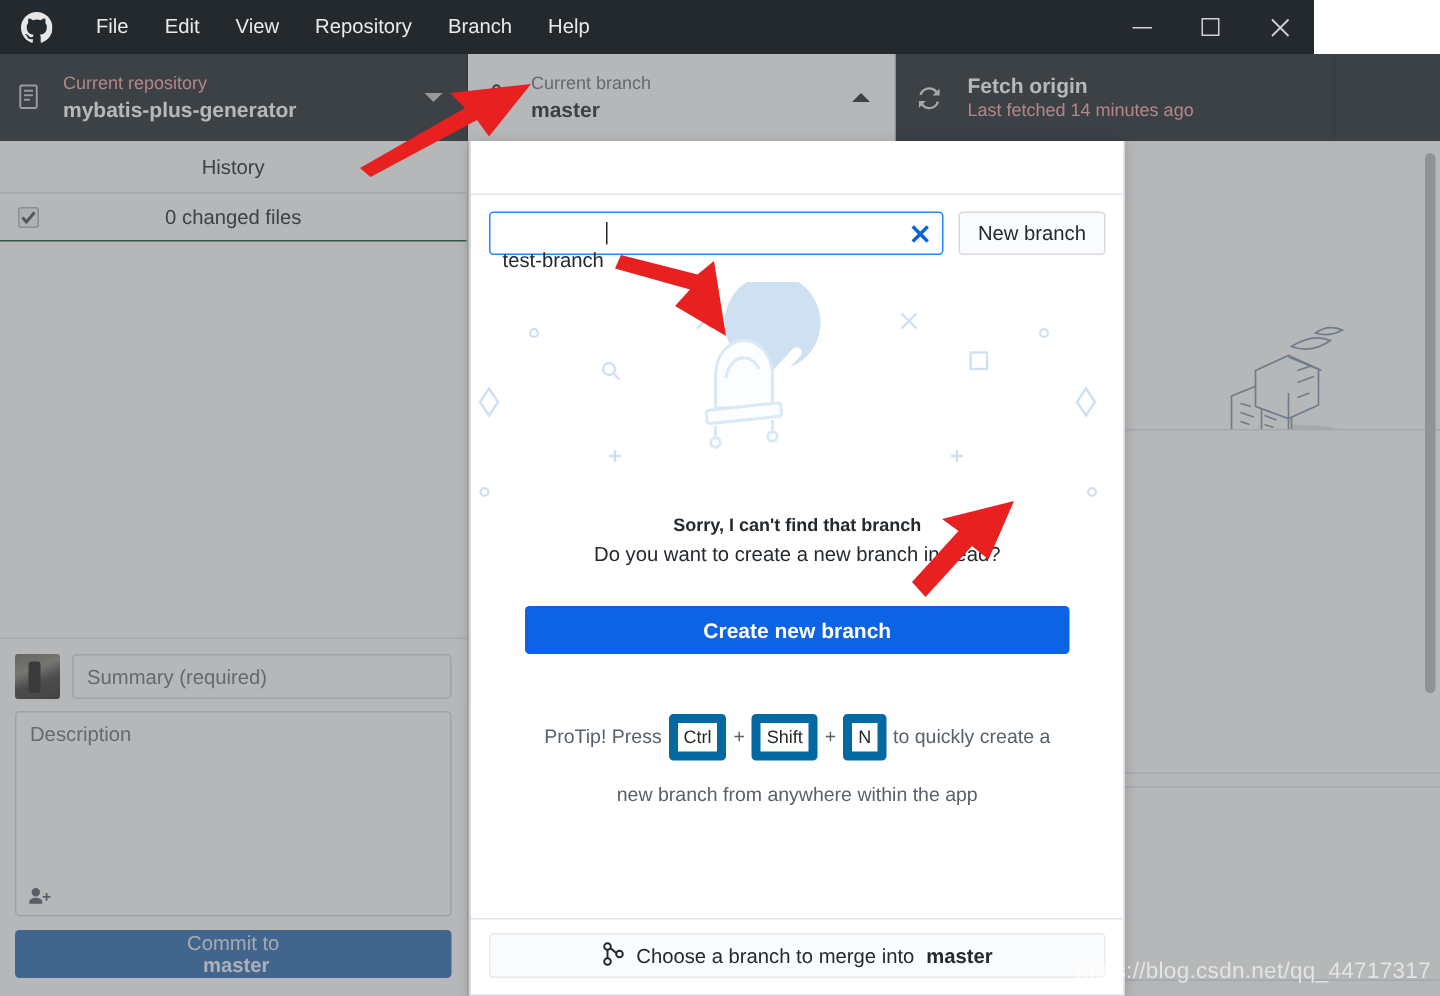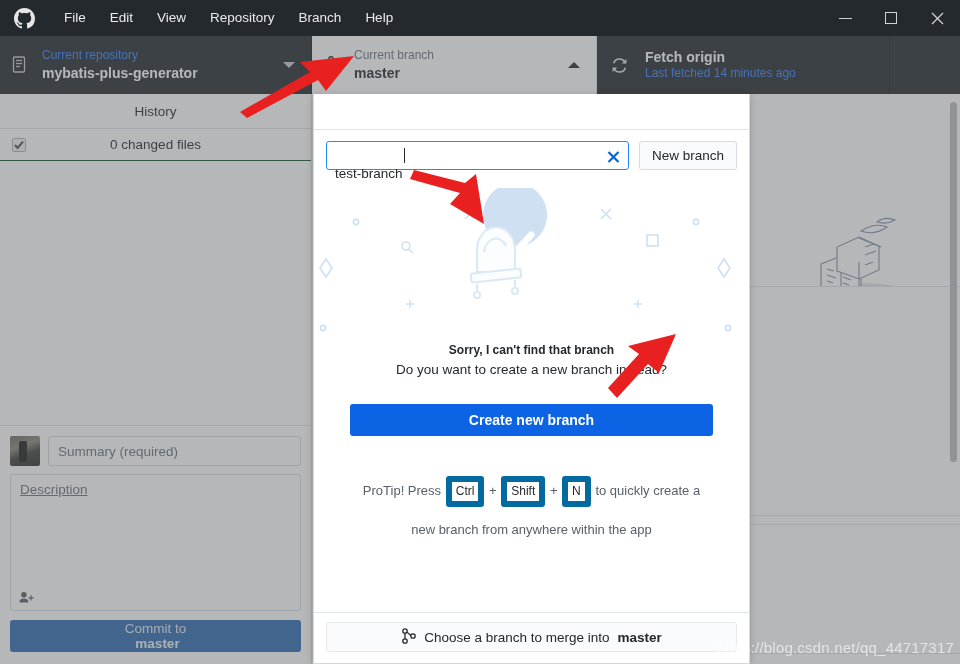--- a/index.html
+++ b/index.html
@@ -11,21 +11,21 @@
   }
   #app {
     position: relative;
     width: 960px; height: 664px;
     background: #ffffff;
   }
 
   
   .titlebar {
     position: absolute; left: 0; top: 0;
-    width: 960px; height: 36px;
+    width: 876px; height: 36px;
     background: #24292e;
     display: flex; align-items: center;
   }
   .gh-logo {
     width: 36px; height: 36px;
     display: flex; align-items: center; justify-content: center;
     margin-left: 6px;
   }
   .gh-logo svg { width: 21px; height: 21px; fill: #e6e6e6; }
   .menu {
@@ -63,21 +63,21 @@
   .tb-repo {
     width: 312px; height: 58px;
     display: flex; align-items: center;
     padding: 0 12px 0 12px;
     border-right: 1px solid #1b1f23;
     position: relative;
   }
   .tb-repo-icon { width: 22px; flex: 0 0 22px; display:flex; align-items:center; }
   .tb-repo-icon svg { width: 16px; height: 18px; fill: none; stroke: #c8ccd0; stroke-width: 1.3; }
   .tb-texts { margin-left: 8px; line-height: 1.25; }
-  .tb-label { font-size: 12px; color: #3b82f6; }
+  .tb-label { font-size: 12px; color: #fca5a5; }
   .tb-value { font-size: 14px; color: #ffffff; font-weight: bold; margin-top: 2px; }
   .tb-caret {
     position: absolute; right: 16px; top: 50%; transform: translateY(-50%);
     width: 0; height: 0;
     border-left: 6px solid transparent; border-right: 6px solid transparent;
     border-top: 6px solid #c8ccd0;
   }
   .tb-branch {
     width: 285px; height: 58px;
     background: #ffffff;
@@ -172,21 +172,21 @@
     display: flex; align-items: center;
     padding: 0 9px;
     font-size: 13.5px; color: #6a737d;
   }
   .desc-box {
     margin-top: 8px;
     height: 137px;
     border: 1px solid #d8dade; border-radius: 3px;
     padding: 7px 9px;
     position: relative;
-    font-size: 13.5px; color: #6a737d; text-decoration: underline;
+    font-size: 13.5px; color: #6a737d;
   }
   .coauthor {
     position: absolute; left: 8px; bottom: 6px;
     display: flex; align-items: center;
   }
   .coauthor svg { width: 15px; height: 13px; fill: #586069; }
   .commit-btn {
     margin-top: 9px;
     height: 32px;
     background: #2e6bb1;

